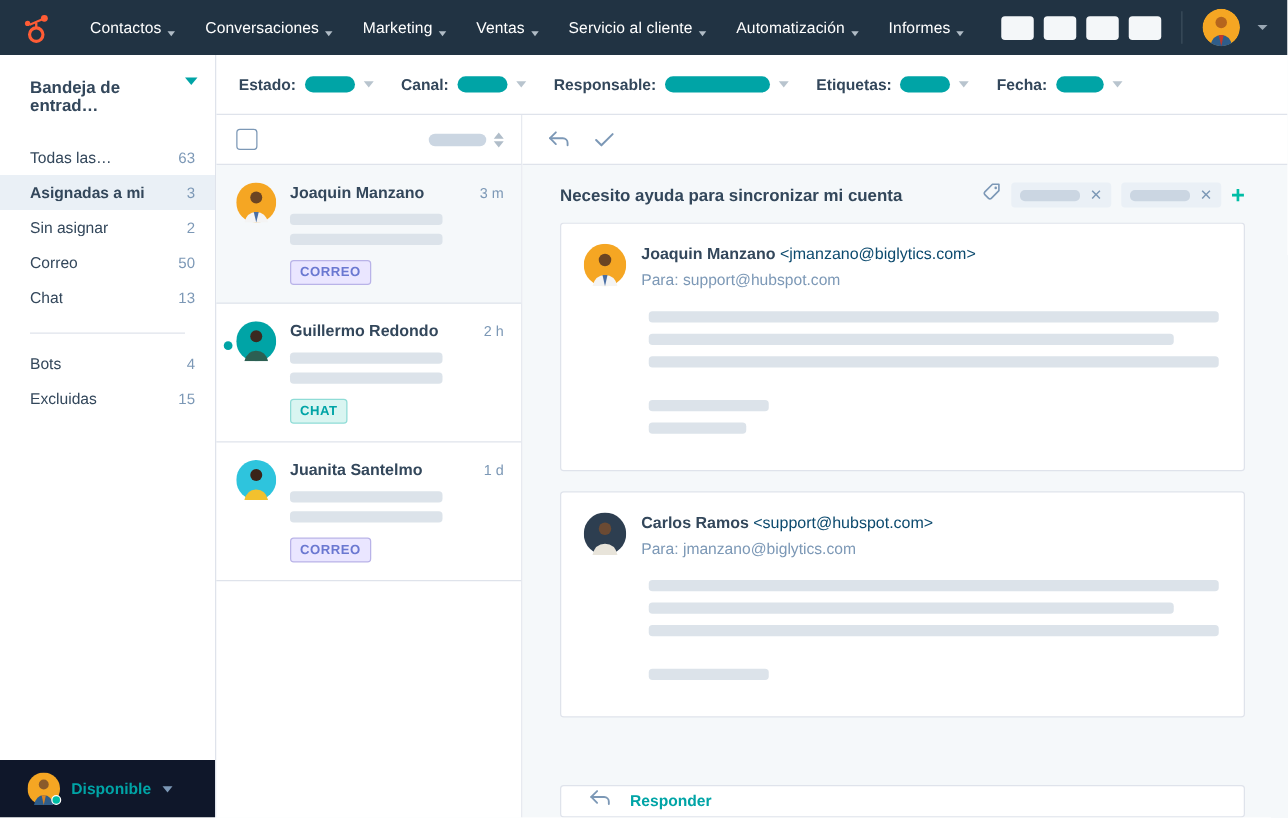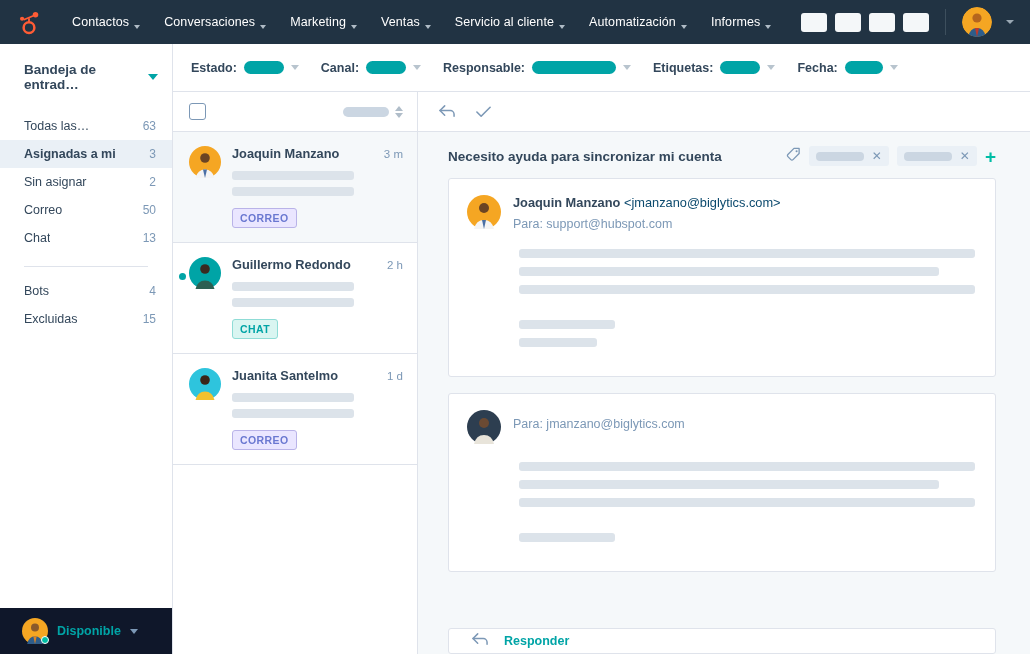--- a/index.html
+++ b/index.html
@@ -34,21 +34,21 @@
   
   .body { flex: 1; display: flex; min-height: 0; }
 
   
   .sidebar {
     width: 173px; flex: 0 0 173px; background: #ffffff;
     border-right: 1px solid #dfe3eb; display: flex; flex-direction: column;
     position: relative;
   }
   .inbox-title {
-    display: flex; align-items: center; padding: 18px 14px 16px 24px;
+    display: flex; padding: 18px 14px 16px 24px;
     font-size: 13.5px; font-weight: bold; color: #33475b; gap: 7px;
   }
   .inbox-title .tcaret { width:0;height:0;border-left:5px solid transparent;
     border-right:5px solid transparent;border-top:6px solid #00a4a6; }
   .nav-list { padding: 4px 0 0 0; }
   .nav-row {
     display: flex; align-items: center; justify-content: space-between;
     padding: 7px 16px 7px 24px; font-size: 12.5px; color: #33475b; cursor: pointer;
   }
   .nav-row.active { background: #eaf0f6; }
@@ -440,20 +440,24 @@
             </div>
 
             <div class="msg">
               <div class="msg-head">
                 <svg class="msg-av" viewBox="0 0 34 34">
                   <circle cx="17" cy="17" r="17" fill="#2d3e50"></circle>
                   <circle cx="17" cy="13" r="5" fill="#6b4a33"></circle>
                   <path d="M7 34 q2-9 10-9 t10 9 z" fill="#e8e4da"></path>
                 </svg>
                 <div>
+                  <div class="msg-from">
+                    <b>Carlos Ramos</b>
+                    <span class="msg-email">&lt;support@hubspot.com&gt;</span>
+                  </div>
                   <div class="msg-to">Para: jmanzano@biglytics.com</div>
                 </div>
               </div>
               <div class="msg-body">
                 <div class="ph" style="width:100%"></div>
                 <div class="ph" style="width:92%"></div>
                 <div class="ph" style="width:100%"></div>
                 <div style="height:17px"></div>
                 <div class="ph" style="width:21%"></div>
               </div>

